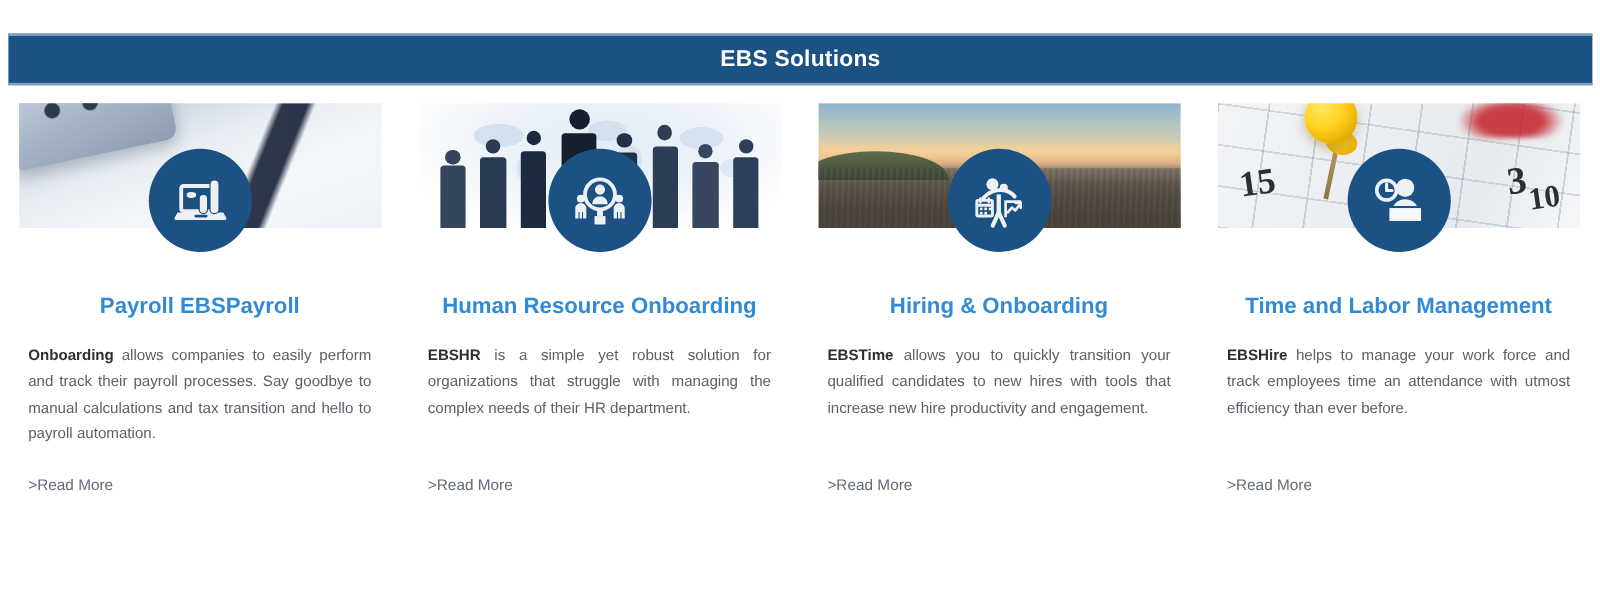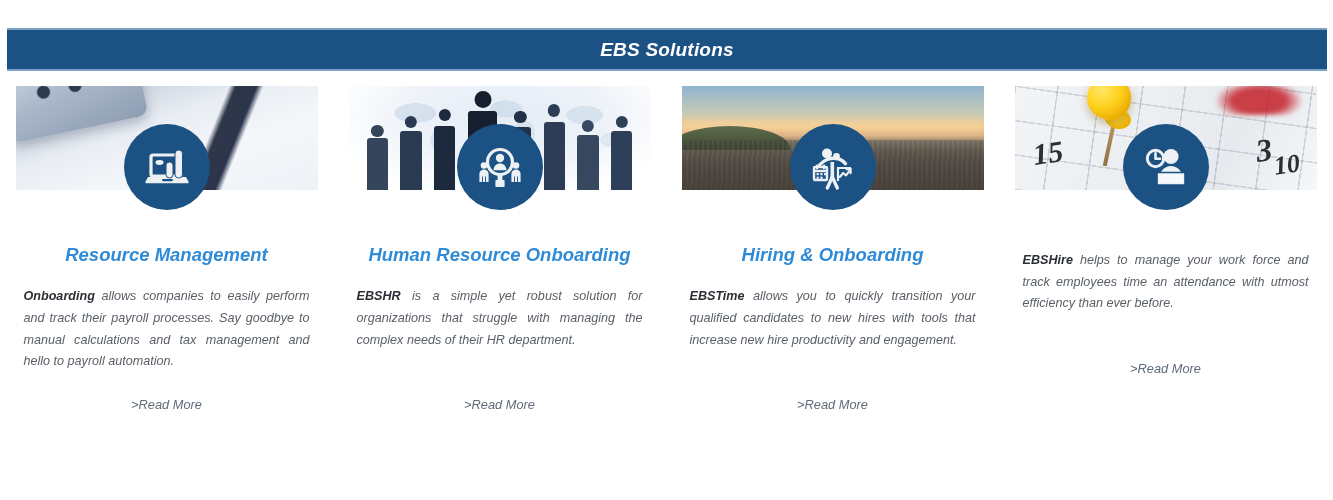--- a/index.html
+++ b/index.html
@@ -14,21 +14,20 @@
     overflow: hidden;
     font-family: "Liberation Sans", sans-serif;
     -webkit-font-smoothing: antialiased;
   }
 
   .page {
     position: relative;
     width: 1333px;
     height: 500px;
     background: #ffffff;
-    font-style: italic;
   }
 
   
   .header-bar {
     position: absolute;
     left: 7px;
     top: 28px;
     width: 1320px;
     height: 43px;
     background: #1b5183;
@@ -296,21 +295,21 @@
   }
   .card-body b {
     color: #2b2f35;
     font-weight: bold;
   }
 
   
   .read-more-row {
     width: 286px;
     margin-top: 22px;
-    text-align: center;
+    text-align: left;
   }
   .read-more {
     color: #5f6b7a;
     font-size: 12.8px;
     text-decoration: none;
     cursor: pointer;
   }
   
   .card.c1 .read-more-row { margin-top: 22px; }
   .card.c2 .read-more-row { margin-top: 44px; }
@@ -337,23 +336,23 @@
           <svg width="50" height="50" viewBox="0 0 50 50" aria-hidden="true">
             <rect x="9" y="13" width="28" height="21" rx="2" fill="none" stroke="#eef1f4" stroke-width="3.2"></rect>
             <path d="M6 35 h38 a0 0 0 0 1 0 0 l2.5 4.5 a1.2 1.2 0 0 1 -1 1.8 H4.5 a1.2 1.2 0 0 1 -1 -1.8 Z" fill="#eef1f4"></path>
             <rect x="20" y="37" width="11" height="2.2" rx="1.1" fill="#1b5183"></rect>
             <ellipse cx="17.5" cy="20.5" rx="4" ry="2.4" fill="#eef1f4"></ellipse>
             <rect x="24" y="20" width="7" height="16" rx="3.4" fill="#eef1f4" stroke="#1b5183" stroke-width="1"></rect>
             <rect x="33" y="8" width="7.5" height="28" rx="3.6" fill="#eef1f4" stroke="#1b5183" stroke-width="1"></rect>
           </svg>
         </div>
       </div>
-      <div class="card-title">Resource Management</div>
+      <div class="card-title">Payroll EBSPayroll</div>
       <div class="card-body">
-        <b>Onboarding</b><span> allows companies to easily perform and track their payroll processes. Say goodbye to manual calculations and tax management and hello to payroll automation.</span>
+        <b>Onboarding</b><span> allows companies to easily perform and track their payroll processes. Say goodbye to manual calculations and tax transition and hello to payroll automation.</span>
       </div>
       <div class="read-more-row">
         <a class="read-more" href="#">&gt;Read More</a>
       </div>
     </div>
 
     <div class="card c2">
       <div class="card-media">
         <div class="banner">
           <div class="photo photo-hr">
@@ -451,20 +450,21 @@
           <svg width="52" height="52" viewBox="0 0 52 52" aria-hidden="true">
             <circle cx="15.5" cy="17.5" r="8.2" fill="none" stroke="#eef1f4" stroke-width="3"></circle>
             <path d="M15.5 12.2 v5.6 h4.6" fill="none" stroke="#eef1f4" stroke-width="2.6" stroke-linecap="round" stroke-linejoin="round"></path>
             <circle cx="31" cy="15.5" r="7.6" fill="#eef1f4"></circle>
             <path d="M19.5 38 c0-8.2 5.2-13 11.5-13 s11.5 4.8 11.5 13 v5 h-23 z" fill="#eef1f4"></path>
             <rect x="17" y="31.5" width="28" height="12.5" rx="1.2" fill="#eef1f4" stroke="#1b5183" stroke-width="1.6"></rect>
             <path d="M19 33.5 h24 v8.5 h-24 z" fill="#f6f8fa"></path>
           </svg>
         </div>
       </div>
+      <div class="card-title">Time and Labor Management</div>
       <div class="card-body">
         <b>EBSHire</b><span> helps to manage your work force and track employees time an attendance with utmost efficiency than ever before.</span>
       </div>
       <div class="read-more-row">
         <a class="read-more" href="#">&gt;Read More</a>
       </div>
     </div>
 
   </div>
 </div>

